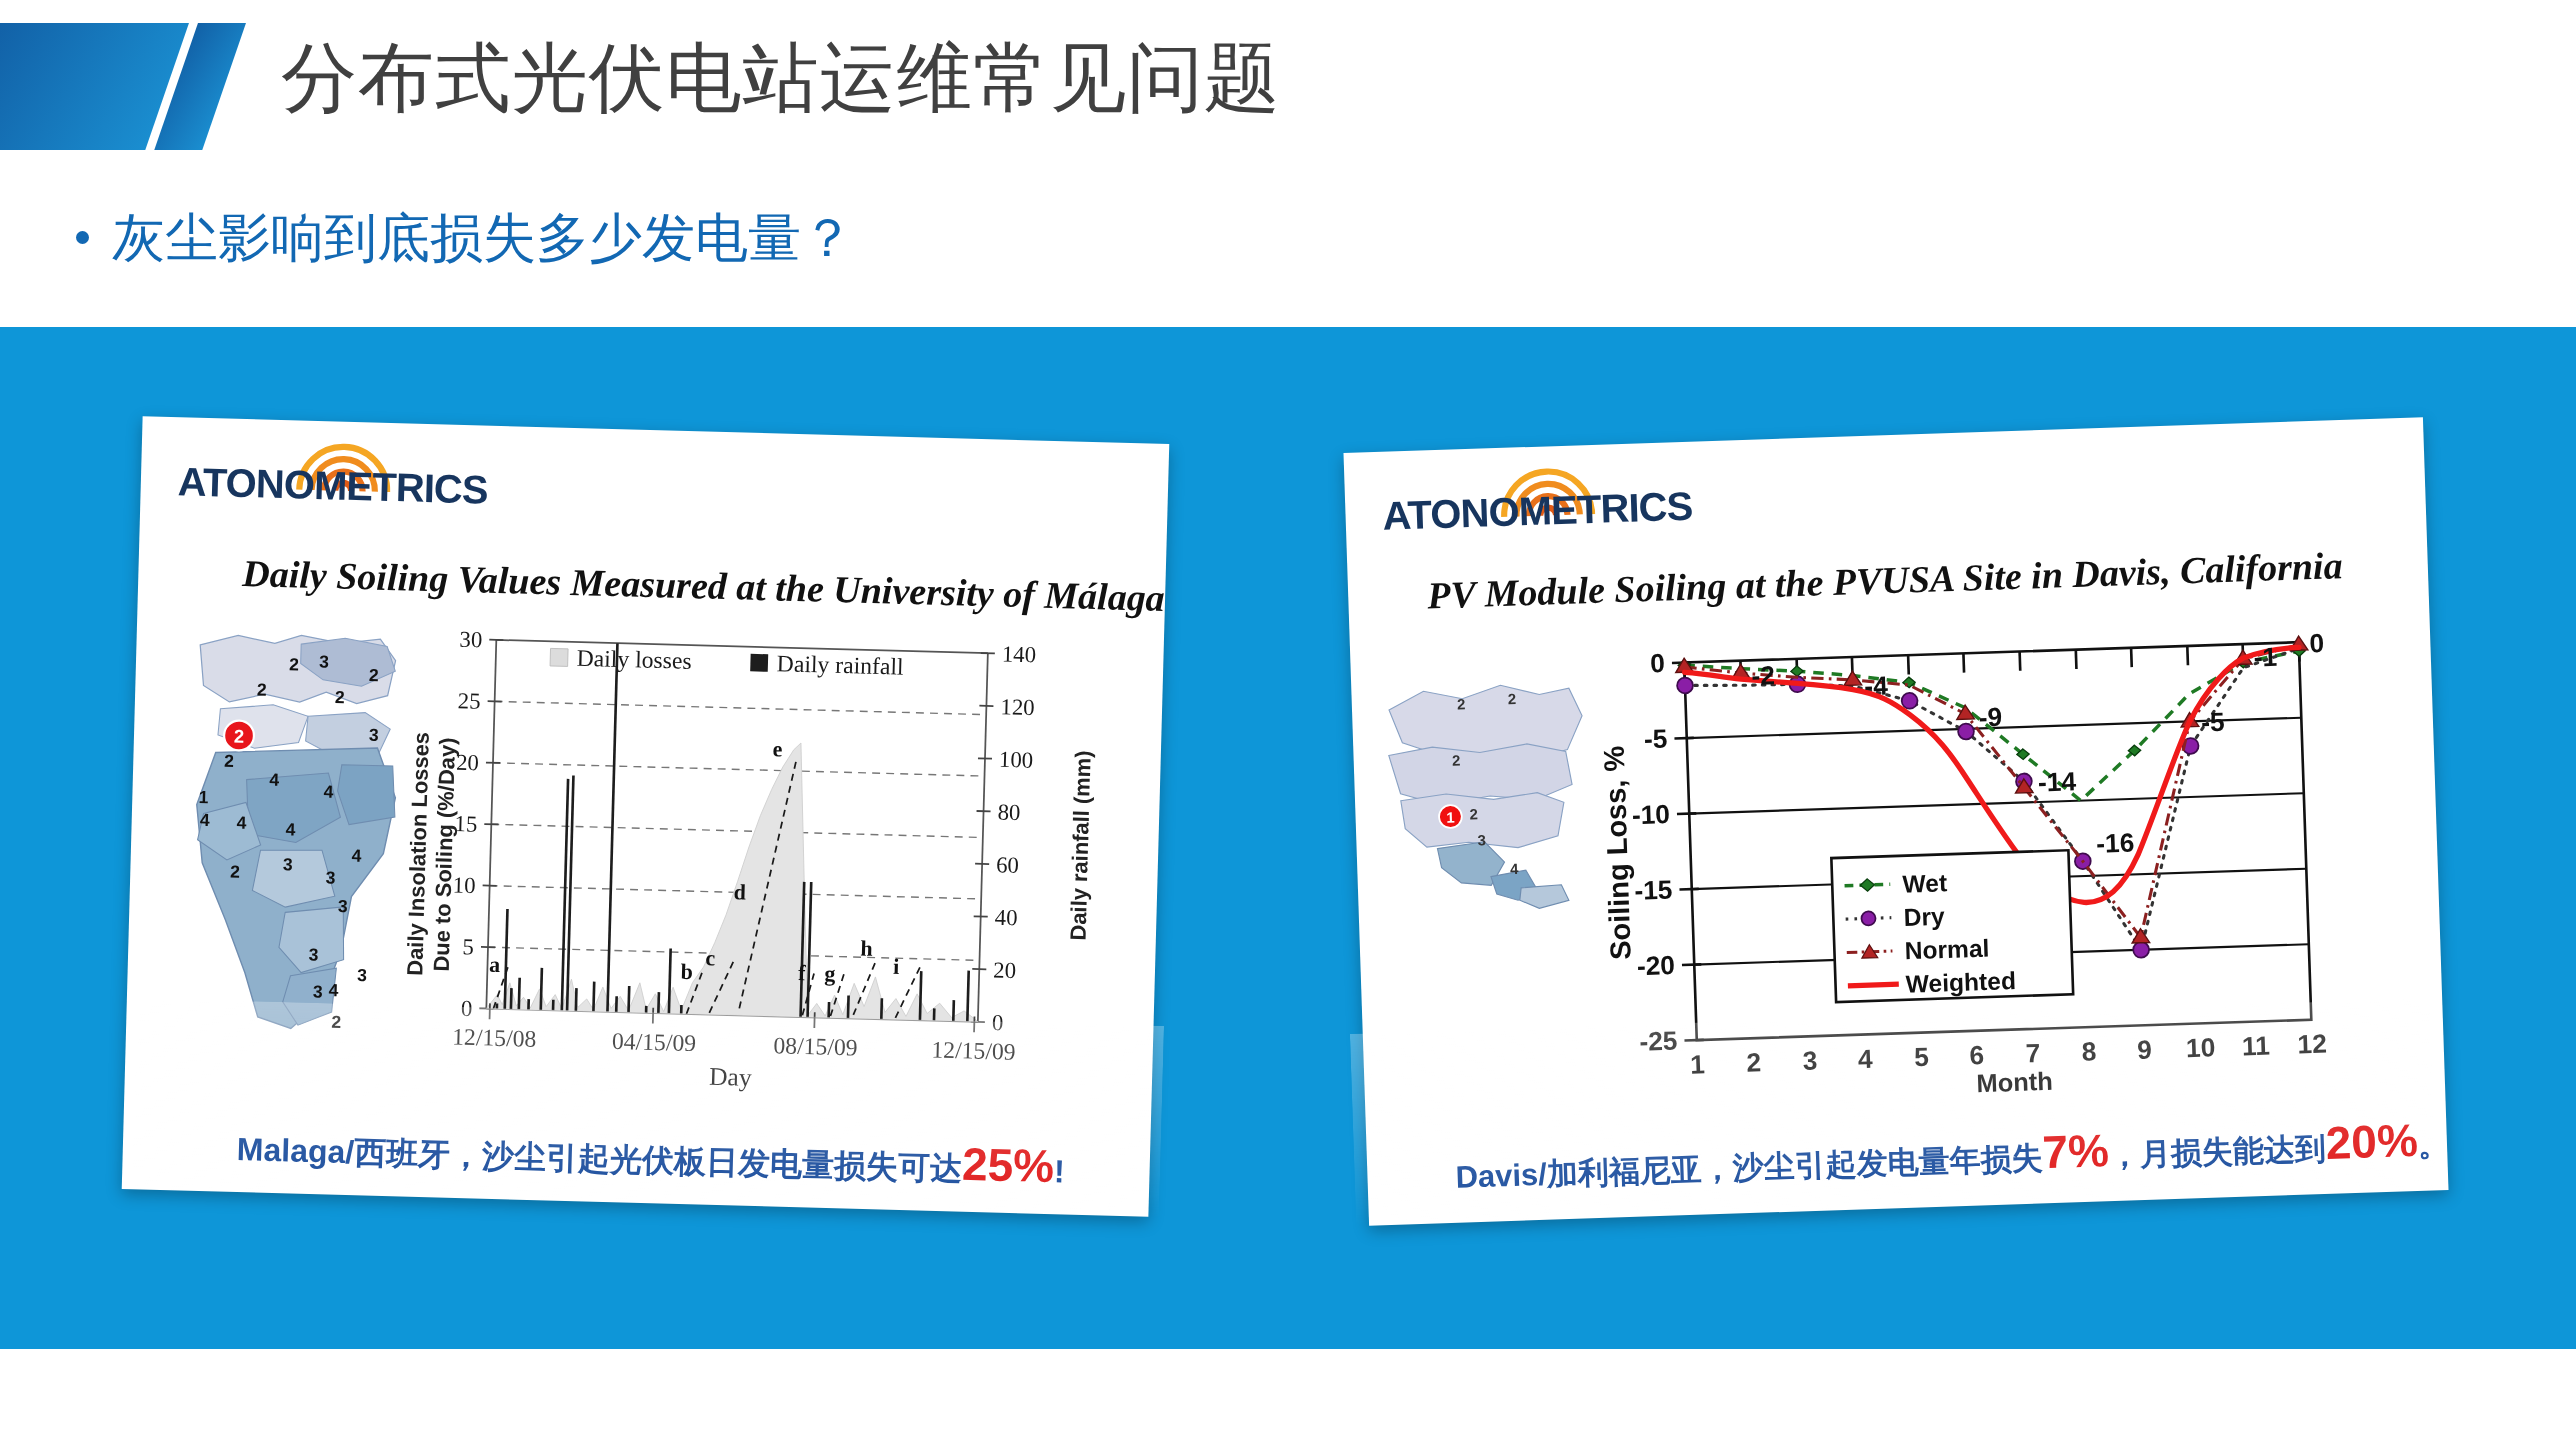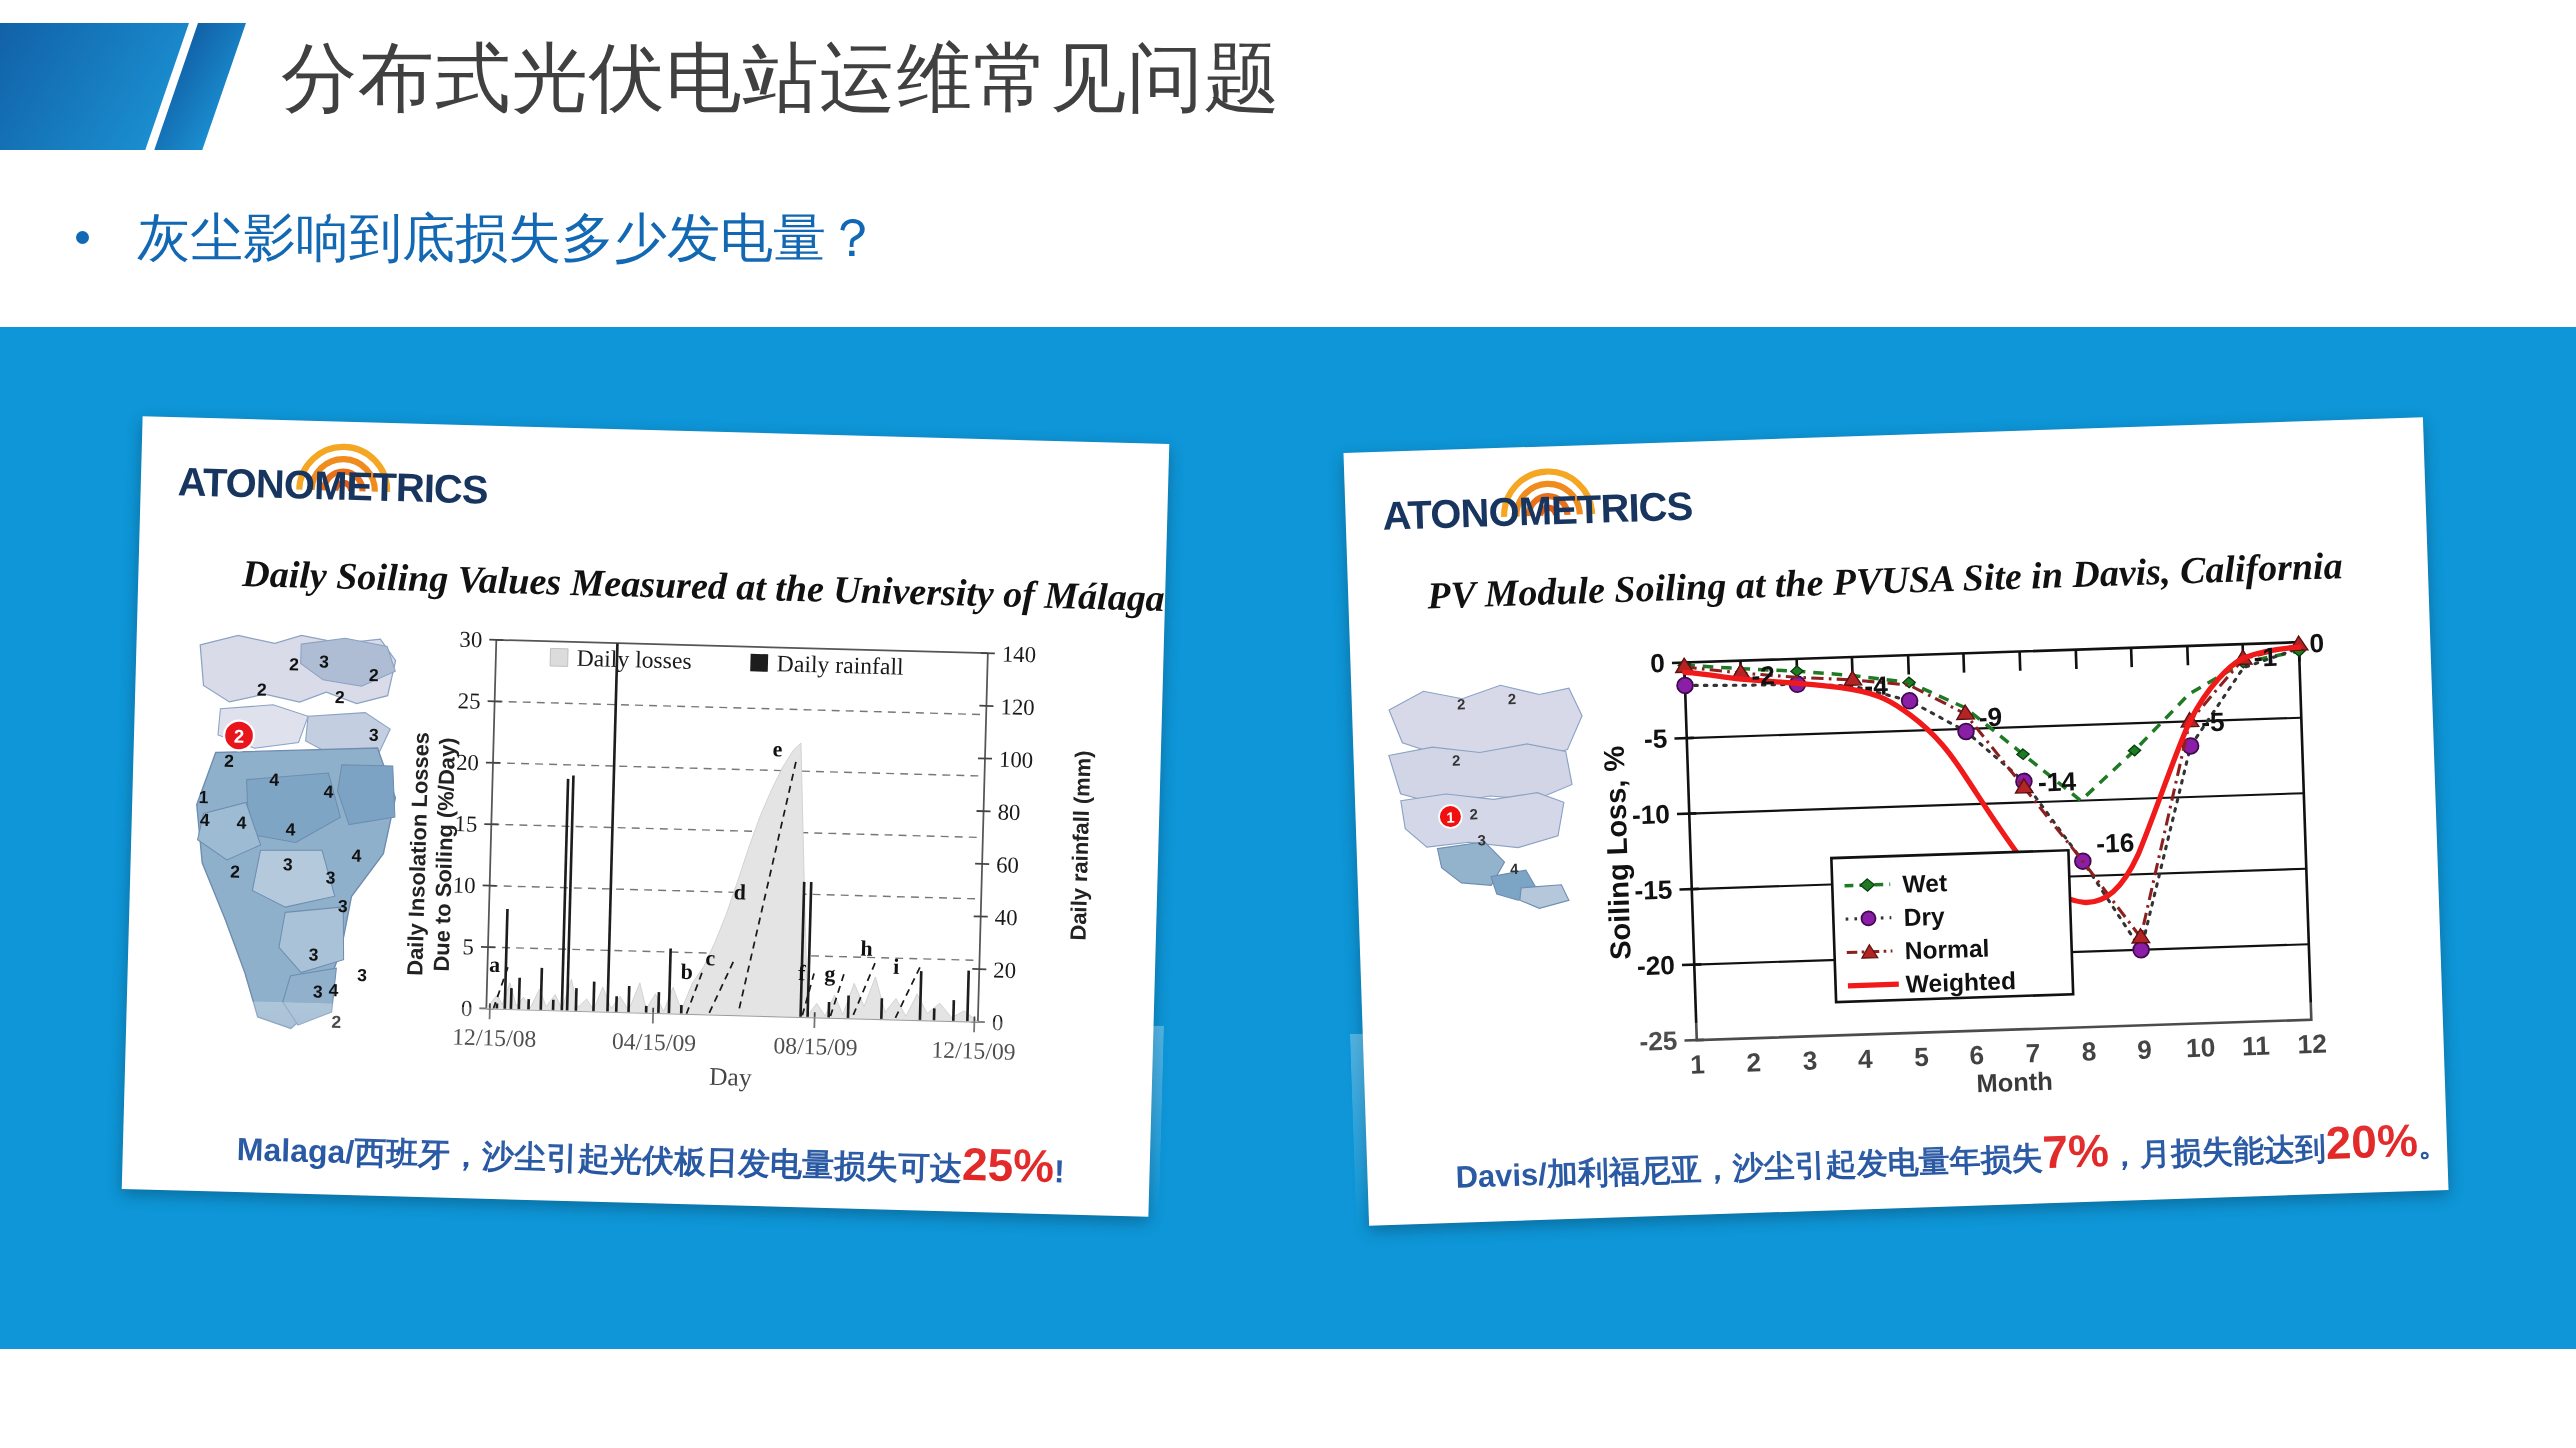--- a/index.html
+++ b/index.html
@@ -17,21 +17,21 @@
   .para-b { position:absolute; left:198px; top:0; width:48px; height:127px;
             background:linear-gradient(105deg,#1261a7 0%,#1a8ed0 100%);
             transform:skewX(-19deg); transform-origin:top left; }
 
   .page-title { position:absolute; left:281px; top:24.6px; width:1668px; height:105px;
                 font-size:76px; line-height:105px; color:#404040; font-weight:400;
                 letter-spacing:0.9px; white-space:nowrap; }
 
   .bullet-row { position:absolute; left:76px; top:204px; display:flex; align-items:center; gap:23px; }
   .bullet-dot { width:13px; height:13px; border-radius:50%; background:#1268b3; flex:0 0 auto; }
-  .bullet-text { font-size:53px; line-height:67px; color:#1268b3; white-space:nowrap;margin-left:25px; }
+  .bullet-text { font-size:53px; line-height:67px; color:#1268b3; white-space:nowrap; }
 
   
   .body-band { position:absolute; left:0; top:327px; width:2576px; height:1022px; background:#0e96d8; }
 
   
   .card { position:absolute; background:#ffffff; box-shadow:0 5.3px 16px rgba(0,0,0,0.28); }
   .card-left  { left:132px;  top:430px;  width:1027px; height:773px; transform:rotate(1.55deg); }
   .card-right { left:1356px; top:435px;  width:1080px; height:773px; transform:rotate(-1.9deg); }
 
   .reflection { position:absolute; overflow:hidden; opacity:0.27; pointer-events:none; }

